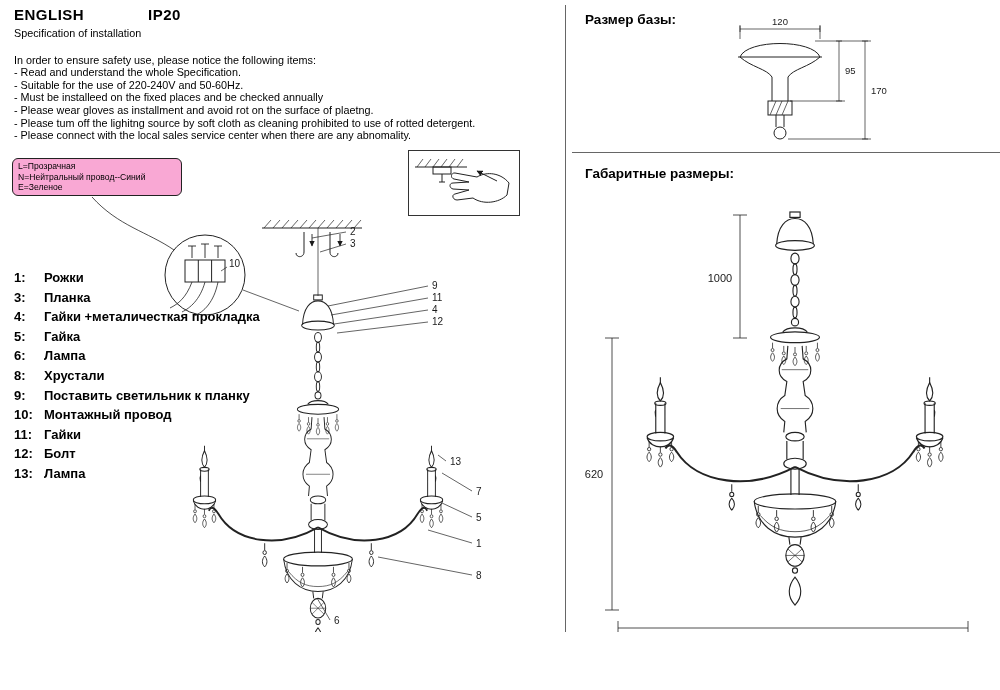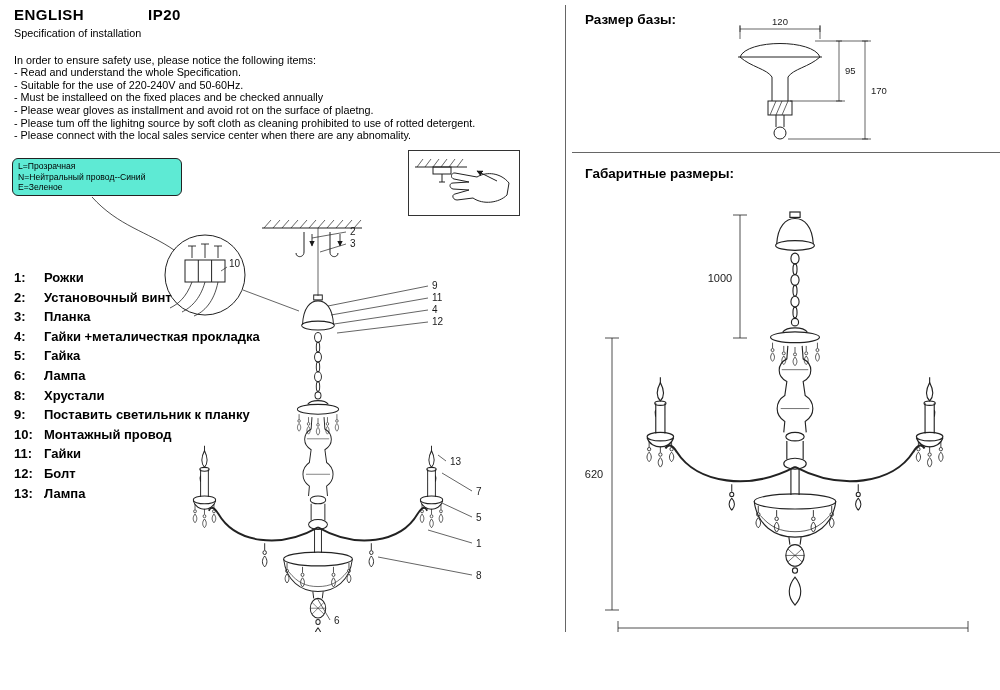--- a/index.html
+++ b/index.html
@@ -4,21 +4,21 @@
 <style>
   html,body{margin:0;padding:0;background:#fff;}
   .page{position:relative;width:1000px;height:632px;background:#ffffff;
         font-family:"Liberation Sans",sans-serif;color:#000;overflow:hidden;}
   .abs{position:absolute;}
   .hdr{font-size:15px;font-weight:600;letter-spacing:.5px;}
   .spec{font-size:10.8px;line-height:12.6px;}
   .spec .t{margin:0 0 14px 0;}
   .spec p{margin:0;}
   .legend{border:1px solid #222;border-radius:6px;padding:2px 5px;
-          font-size:8.6px;line-height:10.6px;width:158px;background:#5eead4;}
+          font-size:8.6px;line-height:10.6px;width:158px;background:#f9a8d4;}
   .parts{font-size:13px;line-height:19.6px;white-space:nowrap;font-weight:bold;}
   .prow .pn{display:inline-block;min-width:30px;}
   .sec-title{font-size:13.5px;font-weight:bold;}
   .footer{width:100%;text-align:center;font-size:17px;}
   .vdiv{width:1px;background:#666;}
   .hdiv{height:1px;background:#666;}
   .installfig{border:1px solid #333;background:#fff;}
   svg{display:block;}
   svg text{font-family:"Liberation Sans",sans-serif;fill:#1a1a1a;}
   .callout{font-size:10px;}
@@ -142,21 +142,20 @@
         <line x1="33" y1="23" x2="33" y2="31"></line>
         <line x1="30" y1="31" x2="36" y2="31"></line>
         <line x1="88" y1="30" x2="68" y2="20" marker-end="url(#arr)"></line>
         <path d="M100,32 C92,22 78,20 68,26 L46,22 C42,21.5 41,27 45,28 L60,31 L44,32 C40,32 40,37 44,38 L60,39 L46,43 C42,44 44,49 48,49 L64,47 C74,54 90,52 98,44 Z"></path>
       </g>
     </svg>
   </div>
 
   <div class="abs parts" style="left:14px;top:268px;">
     <div class="prow"><span class="pn">1:</span><span>Рожки</span></div>
-    <div class="prow"><span class="pn">2:</span><span>Установочный винт</span></div>
     <div class="prow"><span class="pn">3:</span><span>Планка</span></div>
     <div class="prow"><span class="pn">4:</span><span>Гайки +металичесткая прокладка</span></div>
     <div class="prow"><span class="pn">5:</span><span>Гайка</span></div>
     <div class="prow"><span class="pn">6:</span><span>Лампа</span></div>
     <div class="prow"><span class="pn">8:</span><span>Хрустали</span></div>
     <div class="prow"><span class="pn">9:</span><span>Поставить светильник к планку</span></div>
     <div class="prow"><span class="pn">10:</span><span>Монтажный провод</span></div>
     <div class="prow"><span class="pn">11:</span><span>Гайки</span></div>
     <div class="prow"><span class="pn">12:</span><span>Болт</span></div>
     <div class="prow"><span class="pn">13:</span><span>Лампа</span></div>

